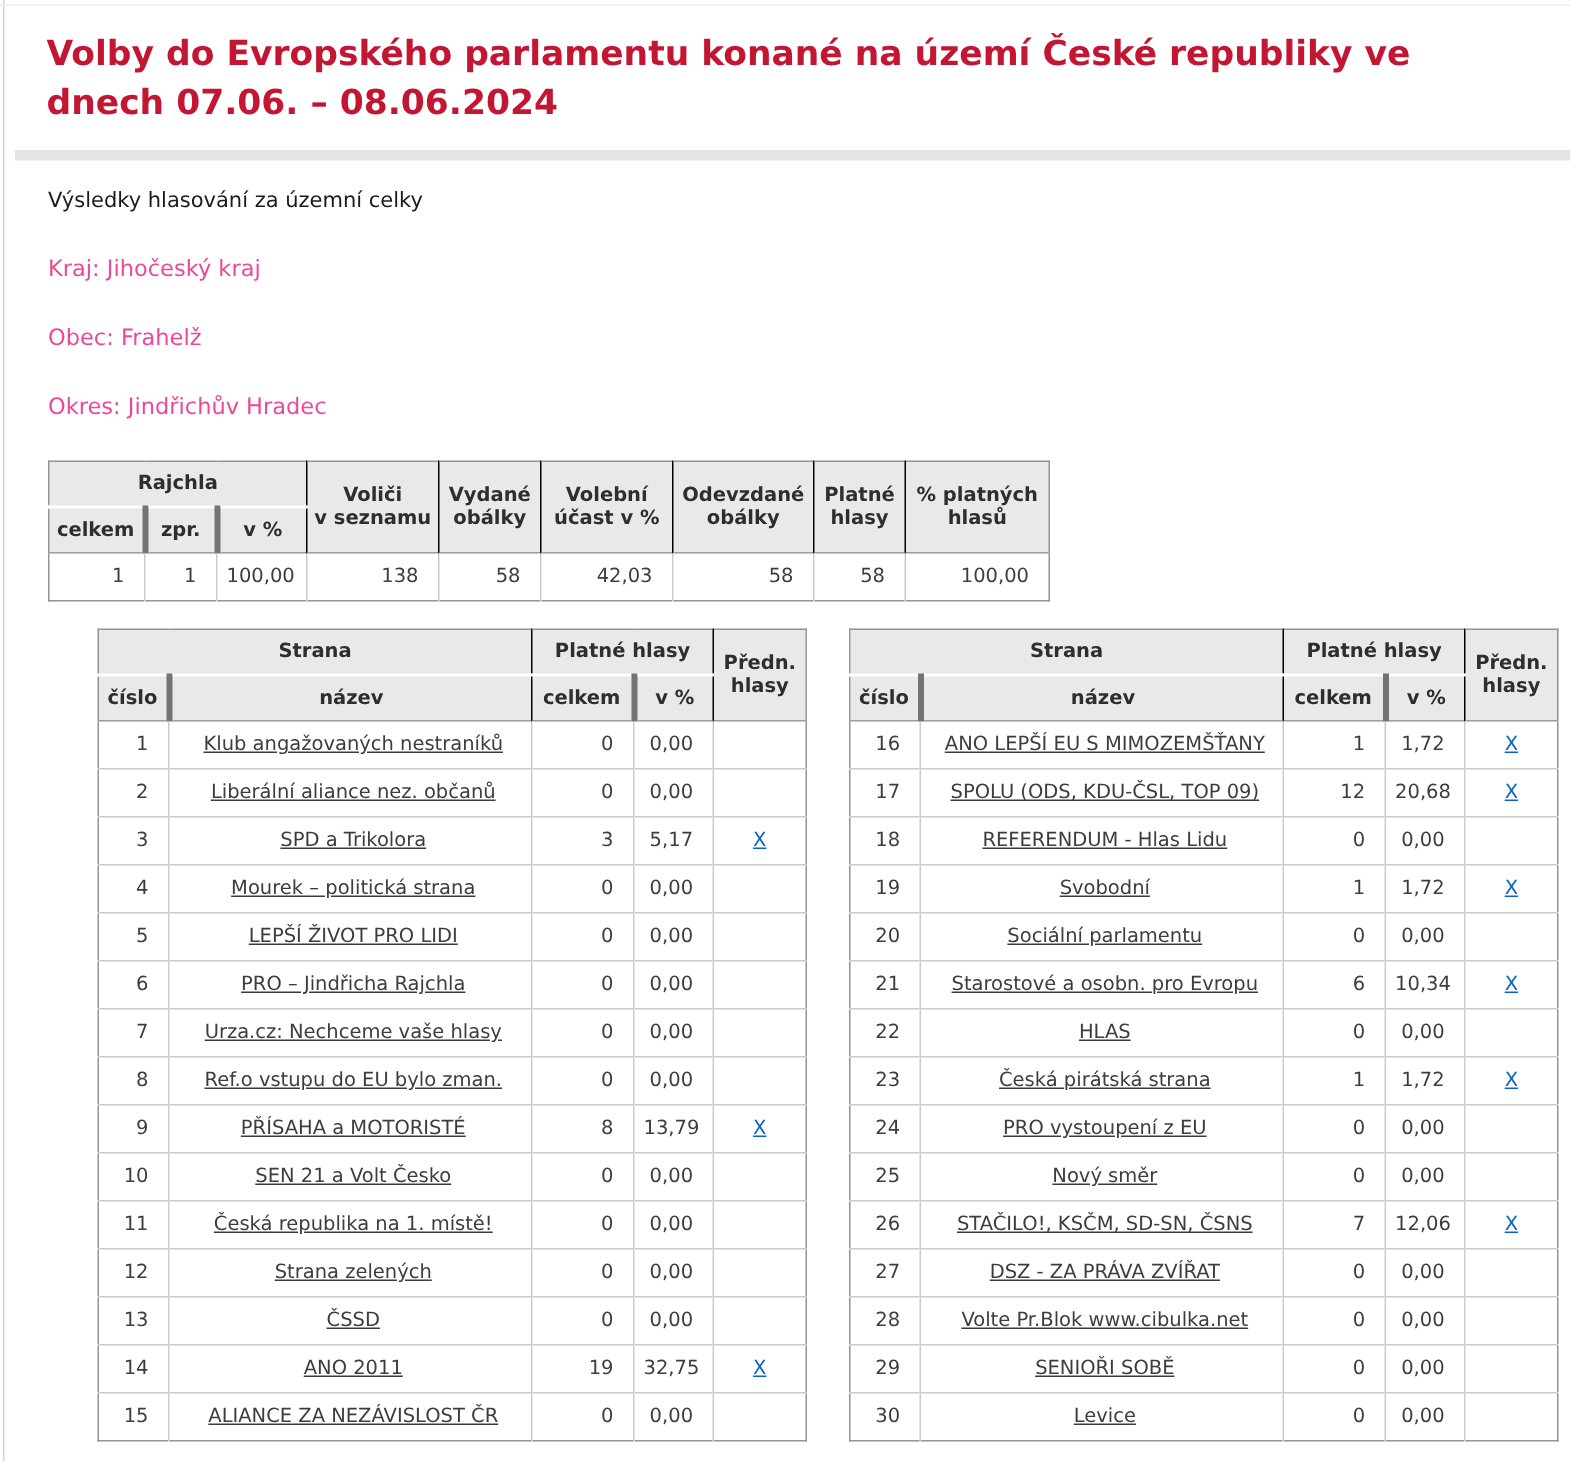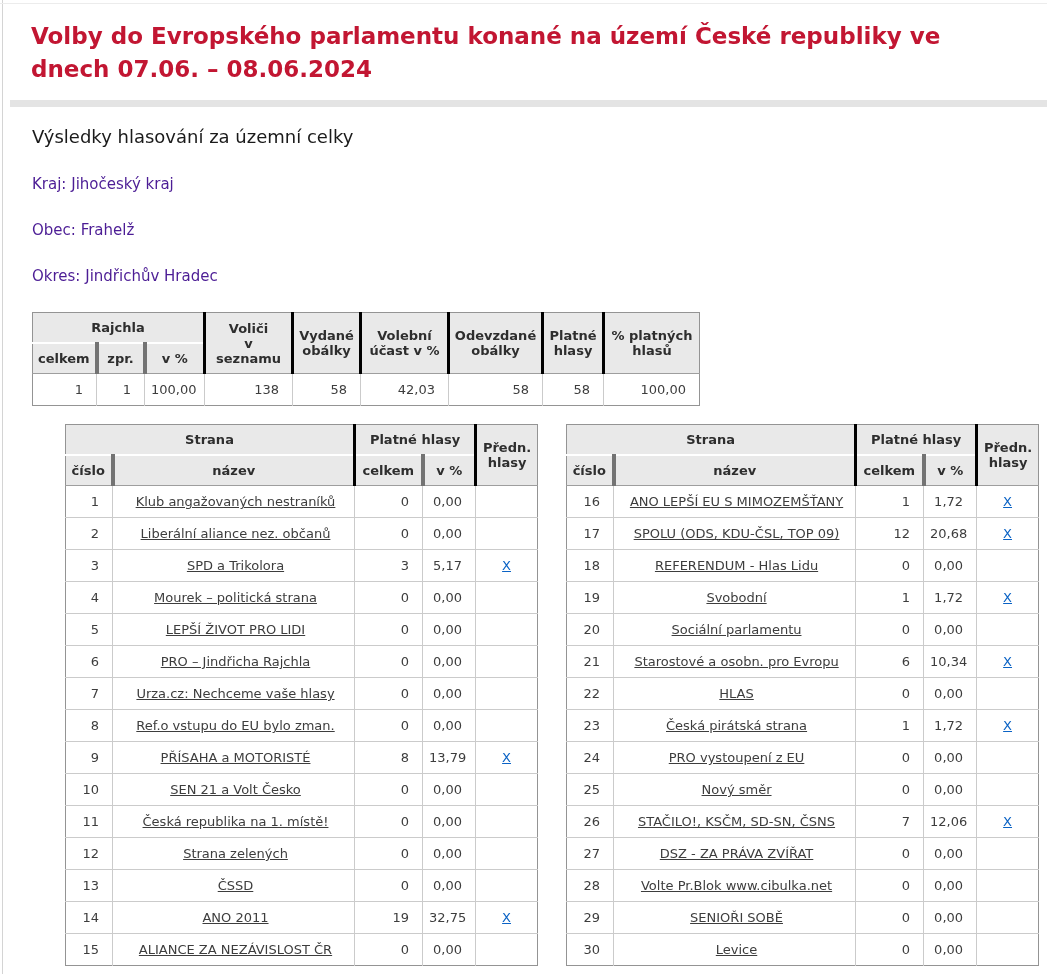--- a/index.html
+++ b/index.html
@@ -22,25 +22,25 @@
     color: var(--red, #c21632);
   }
   .divider {
     margin: 13px 0 0 10px;
     height: 7px;
     background: #e4e4e4;
   }
   .content { padding-left: 32px; }
   h2.subtitle {
     margin-top: 19px;
-    font-size: 18px;
+    font-size: 14px;
     font-weight: normal;
     color: #1a1a1a;
   }
-  p.region { margin-top: 28px; font-size: 15px; color: #4c1d95; }
+  p.region { margin-top: 28px; font-size: 15px; color: #ec4899; }
 
   table { border-collapse: collapse; table-layout: fixed; }
   table.res { border: 1px solid #949494; margin-top: 27px; }
   th {
     background: #e9e9e9;
     font-size: 13px;
     font-weight: bold;
     color: #2e2e2e;
     text-align: center;
     vertical-align: middle;
@@ -53,21 +53,21 @@
     color: #3d3d3d;
     height: 32px;
     vertical-align: middle;
     padding: 2px 6px;
   }
   
   th.wl { border-left: 4px solid #737373; }
   th.wb { border-bottom: 2px solid #fff; }
   th.wt { border-top: 2px solid #fff; }
   
-  th.gb { border-left: 3px solid #000000; margin-left: 22px; }
+  th.gb { border-left: 1px solid #000000; margin-left: 22px; }
   td + td { border-left: 1px solid #cbcbcb; }
   tbody tr:first-child td { border-top: 1px solid #9e9e9e; }
   tbody tr + tr td { border-top: 1px solid #cbcbcb; }
 
   td.num { text-align: right; padding-right: 13px; }
   td.name { text-align: center; padding-left: 10px; text-decoration: underline; }
   td.ctr { text-align: center; }
 
   .tables-row { display: flex; gap: 28px; margin-top: 18px; padding-left: 33px; }
   a.xlink {

